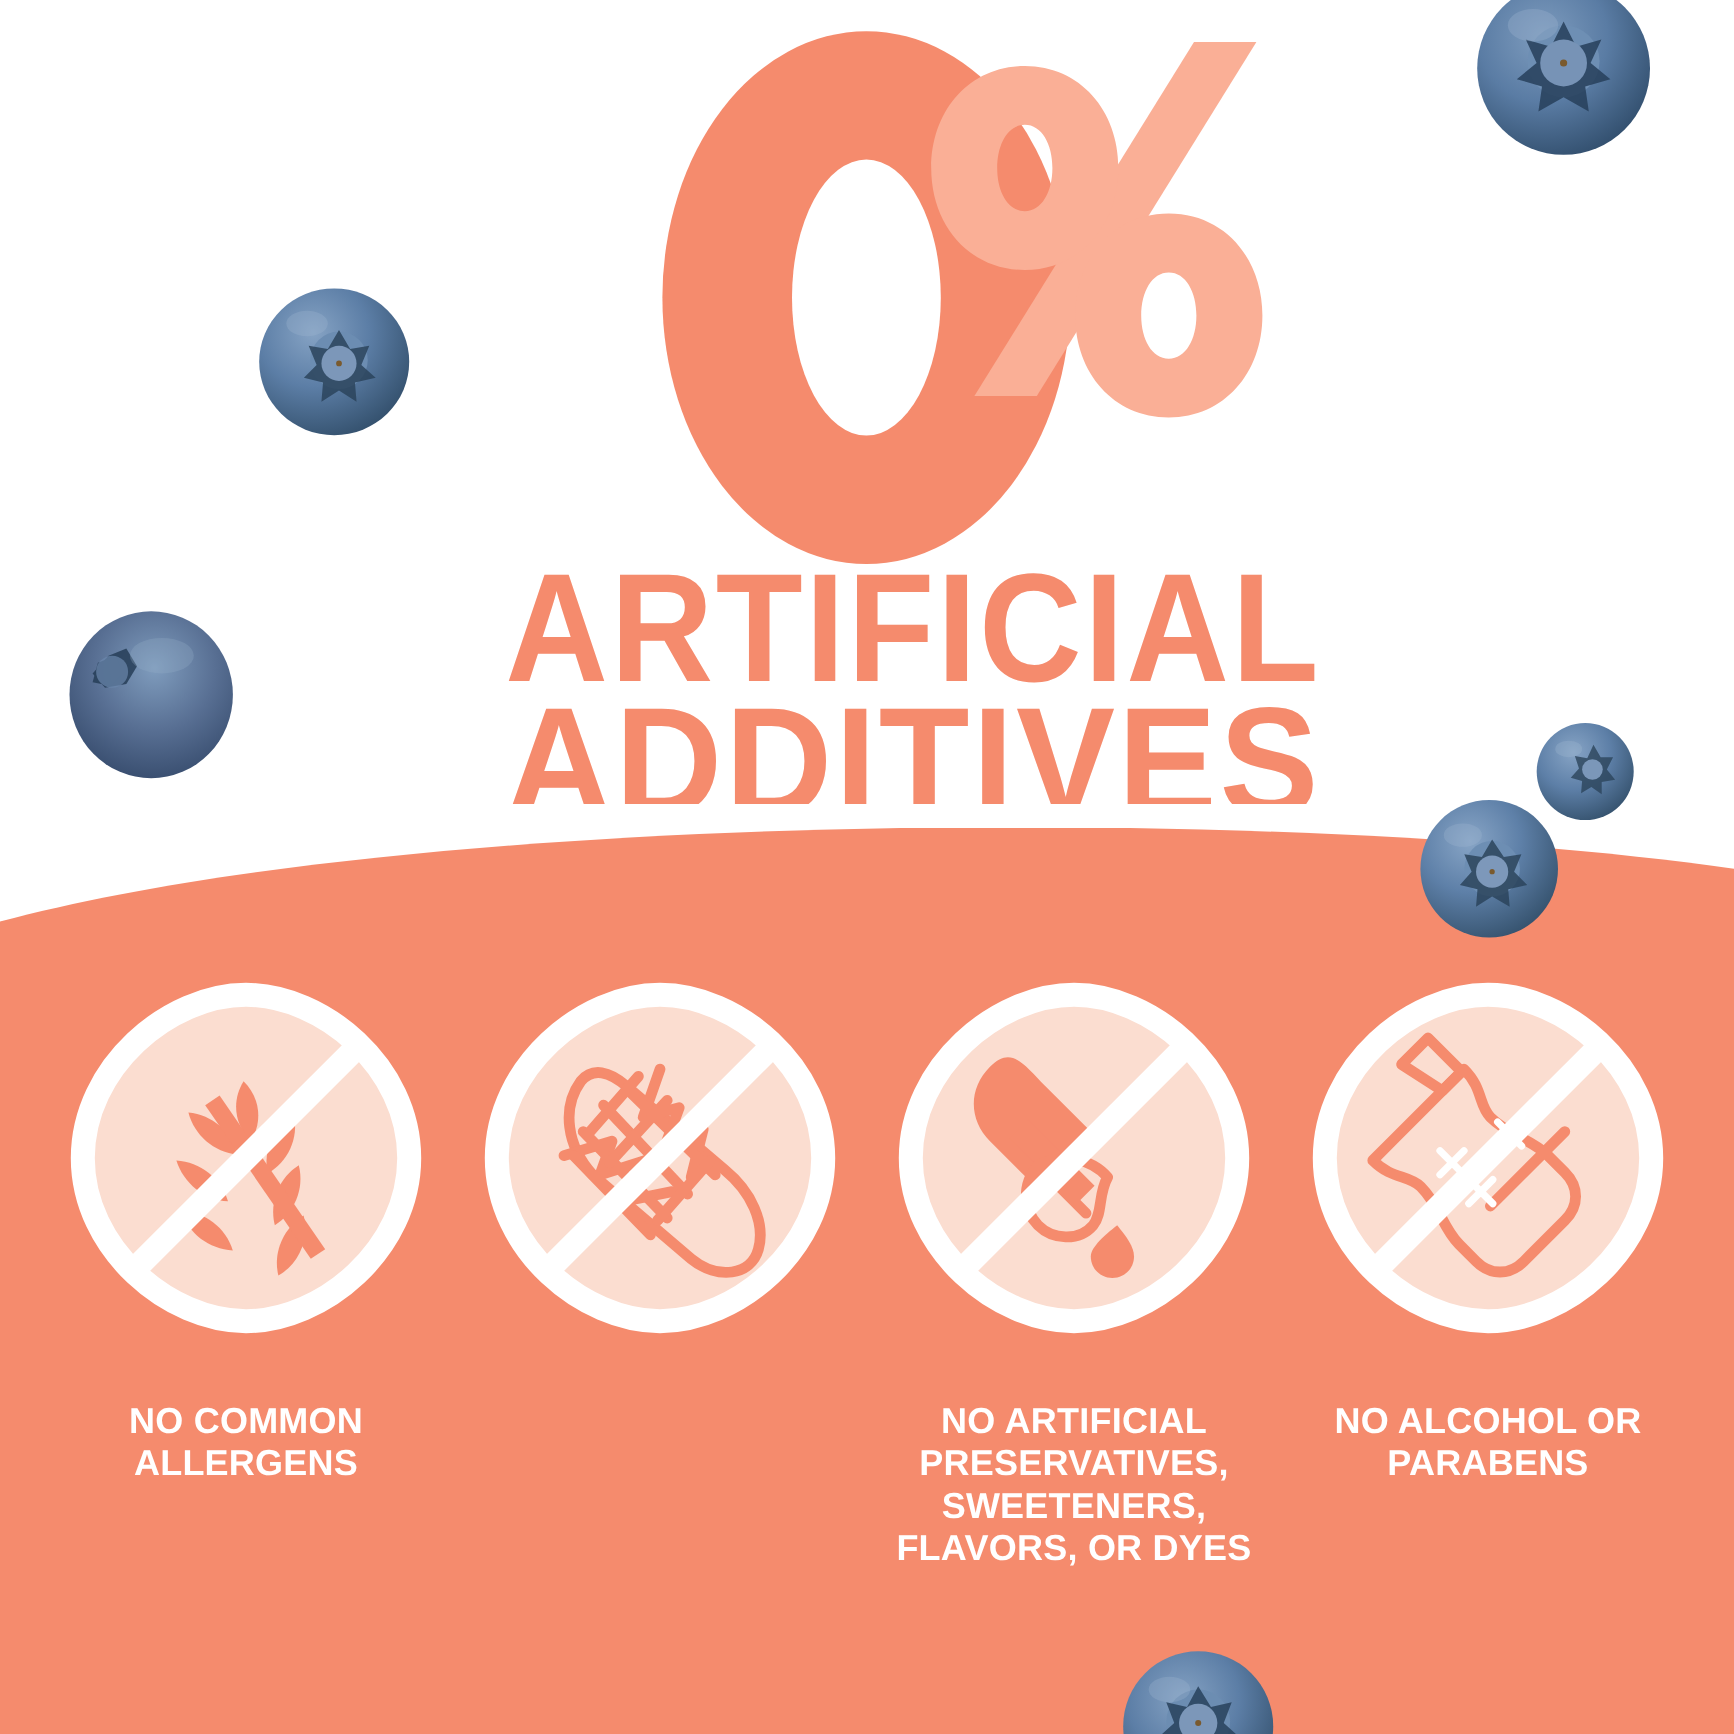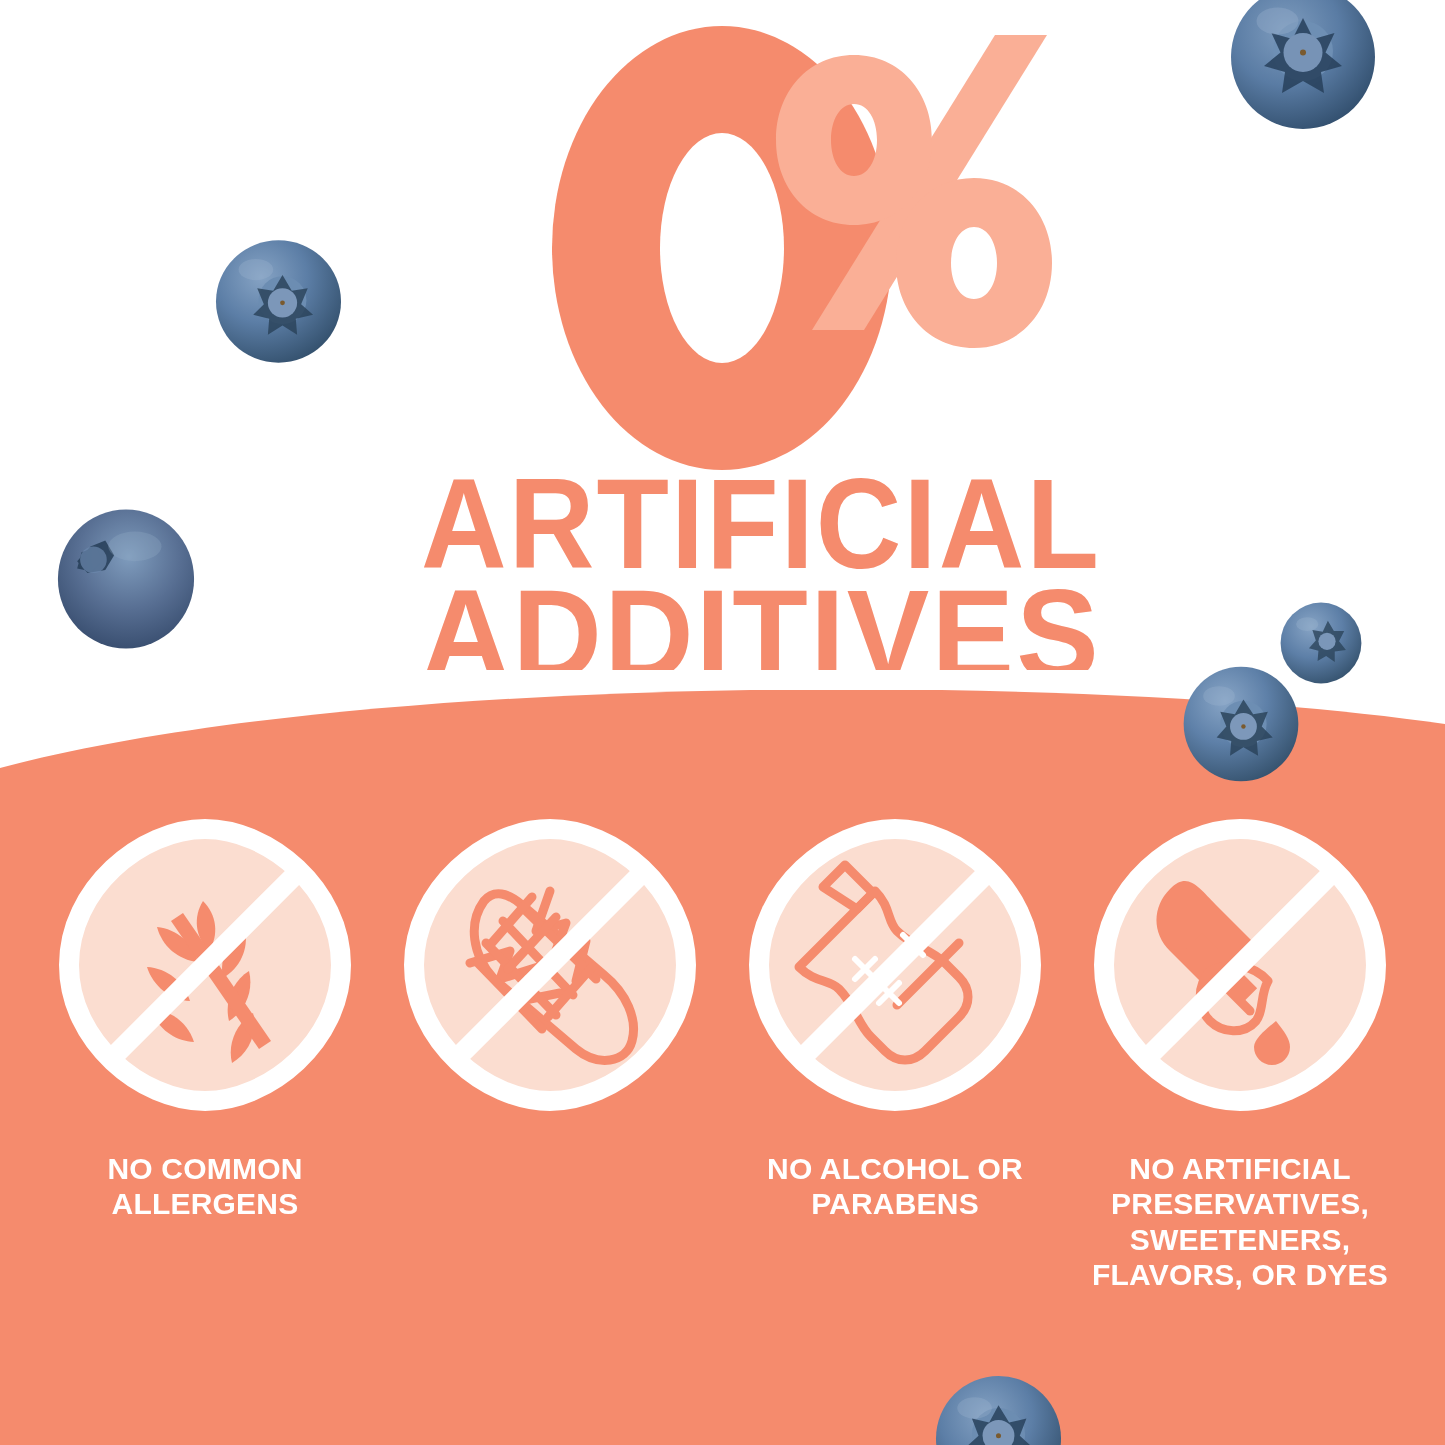--- a/index.html
+++ b/index.html
@@ -89,21 +89,21 @@
     align-items: center;
   }
   .badge-icon {
     width: 300px;
     height: 300px;
     position: relative;
   }
   .badge-icon svg { display: block; }
 
   .badge-caption {
-    margin-top: 36px;
+    margin-top: 52px;
     color: #ffffff;
     font-size: 30px;
     line-height: 1.18;
     font-weight: bold;
     letter-spacing: 0.2px;
     text-align: center;
     font-family: "Liberation Sans", sans-serif;
     font-stretch: condensed;
     text-transform: uppercase;
     width: 300px;
@@ -174,46 +174,20 @@
                        C86 286 14 226 14 150 C14 74 86 14 150 14 Z" fill="none" stroke="#FFFFFF" stroke-width="20"></path>
               <line x1="57" y1="243" x2="243" y2="57" stroke="#FFFFFF" stroke-width="20" stroke-linecap="round"></line>
             </svg>
           </div>
         </div>
 
         <div class="badge-col">
           <div class="badge-icon">
             <svg width="300" height="300" viewBox="0 0 300 300">
               <circle cx="150" cy="150" r="133" fill="#FBDDD0"></circle>
-              <g fill="none" stroke="#F58B6D" stroke-width="9" stroke-linejoin="round" stroke-linecap="round">
-                <path d="M78 72 L100 50 L128 78 L112 94 Z"></path>
-                <path d="M112 94 L130 76 C146 92 142 106 152 116
-                         C168 132 186 134 200 148 L214 162
-                         C226 174 226 190 214 202 L180 236
-                         C168 248 152 248 140 236 L126 222
-                         C112 208 110 190 94 174 C84 164 70 168 54 152 L72 134 Z"></path>
-                <path d="M152 190 L214 128"></path>
-              </g>
-              <g stroke="#FFFFFF" stroke-width="6" stroke-linecap="round">
-                <path d="M110 164 L130 144 M110 144 L130 164"></path>
-                <path d="M134 188 L154 168 M134 168 L154 188"></path>
-                <path d="M158 140 L178 120 M158 120 L178 140"></path>
-              </g>
-              <path d="M150 14 C214 14 286 74 286 150 C286 226 214 286 150 286
-                       C86 286 14 226 14 150 C14 74 86 14 150 14 Z" fill="none" stroke="#FFFFFF" stroke-width="20"></path>
-              <line x1="57" y1="243" x2="243" y2="57" stroke="#FFFFFF" stroke-width="20" stroke-linecap="round"></line>
-            </svg>
-          </div>
-          <div class="badge-caption">NO ALCOHOL OR PARABENS</div>
-        </div>
-
-        <div class="badge-col">
-          <div class="badge-icon">
-            <svg width="300" height="300" viewBox="0 0 300 300">
-              <circle cx="150" cy="150" r="133" fill="#FBDDD0"></circle>
               <g fill="#F58B6D">
                 <path d="M80 74 C62 92 62 118 80 136 L118 174 L164 128 L126 90
                          C108 72 98 56 80 74 Z"></path>
                 <rect x="112" y="118" width="78" height="22" transform="rotate(45 112 118)"></rect>
               </g>
               <g fill="none" stroke="#F58B6D" stroke-width="9" stroke-linejoin="round" stroke-linecap="round">
                 <path d="M120 156 C140 146 164 150 178 166
                          C170 180 174 196 166 206
                          C154 220 132 218 120 206
                          C108 194 106 172 120 156 Z"></path>
@@ -221,20 +195,46 @@
               </g>
               <path d="M186 206 C194 216 200 224 200 232
                        C200 242 192 250 182 250 C172 250 164 242 164 232
                        C164 224 176 214 186 206 Z" fill="#F58B6D"></path>
               <path d="M150 14 C214 14 286 74 286 150 C286 226 214 286 150 286
                        C86 286 14 226 14 150 C14 74 86 14 150 14 Z" fill="none" stroke="#FFFFFF" stroke-width="20"></path>
               <line x1="57" y1="243" x2="243" y2="57" stroke="#FFFFFF" stroke-width="20" stroke-linecap="round"></line>
             </svg>
           </div>
           <div class="badge-caption">NO ARTIFICIAL PRESERVATIVES, SWEETENERS, FLAVORS, OR DYES</div>
+        </div>
+
+        <div class="badge-col">
+          <div class="badge-icon">
+            <svg width="300" height="300" viewBox="0 0 300 300">
+              <circle cx="150" cy="150" r="133" fill="#FBDDD0"></circle>
+              <g fill="none" stroke="#F58B6D" stroke-width="9" stroke-linejoin="round" stroke-linecap="round">
+                <path d="M78 72 L100 50 L128 78 L112 94 Z"></path>
+                <path d="M112 94 L130 76 C146 92 142 106 152 116
+                         C168 132 186 134 200 148 L214 162
+                         C226 174 226 190 214 202 L180 236
+                         C168 248 152 248 140 236 L126 222
+                         C112 208 110 190 94 174 C84 164 70 168 54 152 L72 134 Z"></path>
+                <path d="M152 190 L214 128"></path>
+              </g>
+              <g stroke="#FFFFFF" stroke-width="6" stroke-linecap="round">
+                <path d="M110 164 L130 144 M110 144 L130 164"></path>
+                <path d="M134 188 L154 168 M134 168 L154 188"></path>
+                <path d="M158 140 L178 120 M158 120 L178 140"></path>
+              </g>
+              <path d="M150 14 C214 14 286 74 286 150 C286 226 214 286 150 286
+                       C86 286 14 226 14 150 C14 74 86 14 150 14 Z" fill="none" stroke="#FFFFFF" stroke-width="20"></path>
+              <line x1="57" y1="243" x2="243" y2="57" stroke="#FFFFFF" stroke-width="20" stroke-linecap="round"></line>
+            </svg>
+          </div>
+          <div class="badge-caption">NO ALCOHOL OR PARABENS</div>
         </div>
 
       </div>
     </div>
   </div>
 
   <div class="hero">
 
     <div class="zero-wrap">
       <svg class="zero-svg" width="1445" height="470" viewBox="0 0 1445 470">

